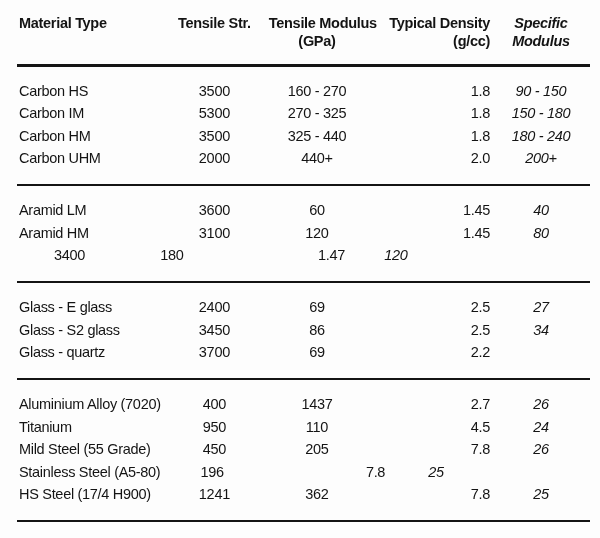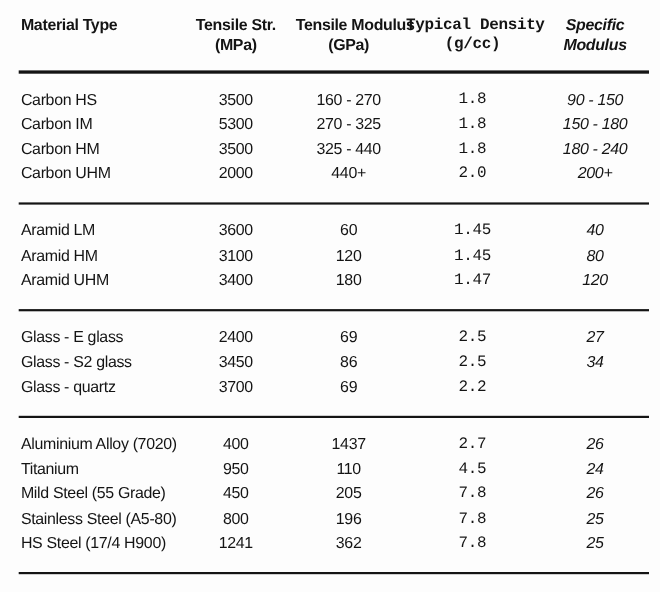--- a/index.html
+++ b/index.html
@@ -22,21 +22,21 @@
     display: flex;
     align-items: flex-start;
   }
   .cell {
     box-sizing: border-box;
     padding: 0 2px;
   }
   .c0 { width: 25.3%; text-align: left; }
   .c1 { width: 18.3%; text-align: center; }
   .c2 { width: 17.5%; text-align: center; }
-  .c3 { width: 21.8%; text-align: center; font-family: Liberation Mono, monospace; }
+  .c3 { width: 21.8%; text-align: right; }
   .c4 { width: 17.1%; text-align: center; font-style: italic; }
   .hrow .cell {
     font-weight: bold;
     font-size: 14.5px;
     line-height: 18px;
     letter-spacing: -0.3px;
     white-space: nowrap;
   }
   .hrow { padding-top: 6px; }
   .hline2 { min-height: 18px; }
@@ -58,21 +58,20 @@
 
 <div class="table-wrap">
 
   <div class="hrow">
     <div class="cell c0">
       <div>Material Type</div>
       <div class="hline2"></div>
     </div>
     <div class="cell c1">
       <div>Tensile Str.</div>
-      <div class="hline2">(MPa)</div>
     </div>
     <div class="cell c2">
       <div>Tensile Modulus</div>
       <div class="hline2">(GPa)</div>
     </div>
     <div class="cell c3">
       <div>Typical Density</div>
       <div class="hline2">(g/cc)</div>
     </div>
     <div class="cell c4">
@@ -124,21 +123,20 @@
           <div class="cell c4">40</div>
         </div>
         <div class="row">
           <div class="cell c0">Aramid HM</div>
           <div class="cell c1">3100</div>
           <div class="cell c2">120</div>
           <div class="cell c3">1.45</div>
           <div class="cell c4">80</div>
         </div>
         <div class="row">
-          <div class="cell c0">Aramid UHM</div>
           <div class="cell c1">3400</div>
           <div class="cell c2">180</div>
           <div class="cell c3">1.47</div>
           <div class="cell c4">120</div>
         </div>
       </div>
       <div class="rule" style="margin-top: 0px;"></div>
       <div class="group">
         <div class="row">
           <div class="cell c0">Glass - E glass</div>
@@ -179,21 +177,20 @@
         </div>
         <div class="row">
           <div class="cell c0">Mild Steel (55 Grade)</div>
           <div class="cell c1">450</div>
           <div class="cell c2">205</div>
           <div class="cell c3">7.8</div>
           <div class="cell c4">26</div>
         </div>
         <div class="row">
           <div class="cell c0">Stainless Steel (A5-80)</div>
-          <div class="cell c1">800</div>
           <div class="cell c2">196</div>
           <div class="cell c3">7.8</div>
           <div class="cell c4">25</div>
         </div>
         <div class="row">
           <div class="cell c0">HS Steel (17/4 H900)</div>
           <div class="cell c1">1241</div>
           <div class="cell c2">362</div>
           <div class="cell c3">7.8</div>
           <div class="cell c4">25</div>

